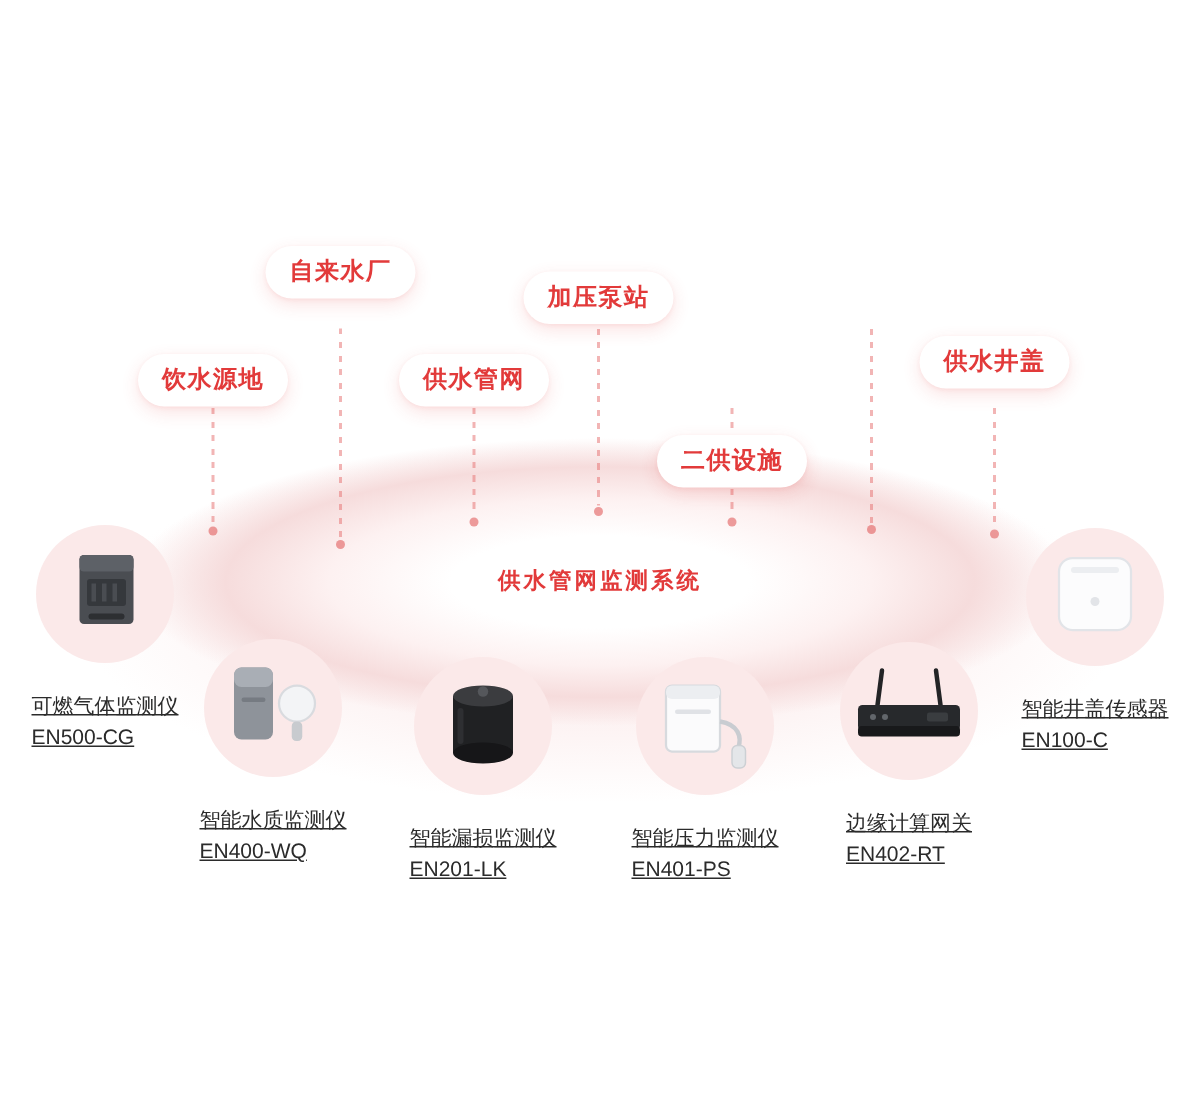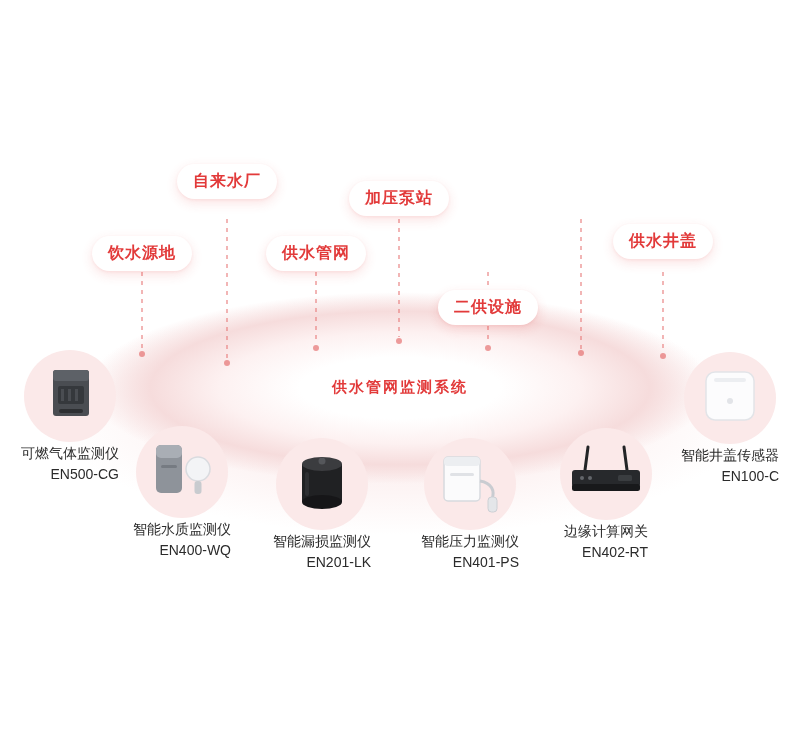--- a/index.html
+++ b/index.html
@@ -92,26 +92,27 @@
   }
   .bubble {
     width: 92px; height: 92px;
     border-radius: 50%;
     background: #fbe9e9;
     display: flex;
     align-items: center;
     justify-content: center;
   }
   .device-label {
-    margin-top: 1px;
-    text-align: right;
+    margin-top: 18px;
+    text-align: left;
     font-size: 14px;
     line-height: 21px;
     color: #2b2b2b;
     white-space: nowrap;
+    text-decoration: underline;
   }
 </style>
 </head>
 <body>
 
 <div class="canvas">
 
   <div class="glow-wide"></div>
   <div class="glow-outer"></div>
 

